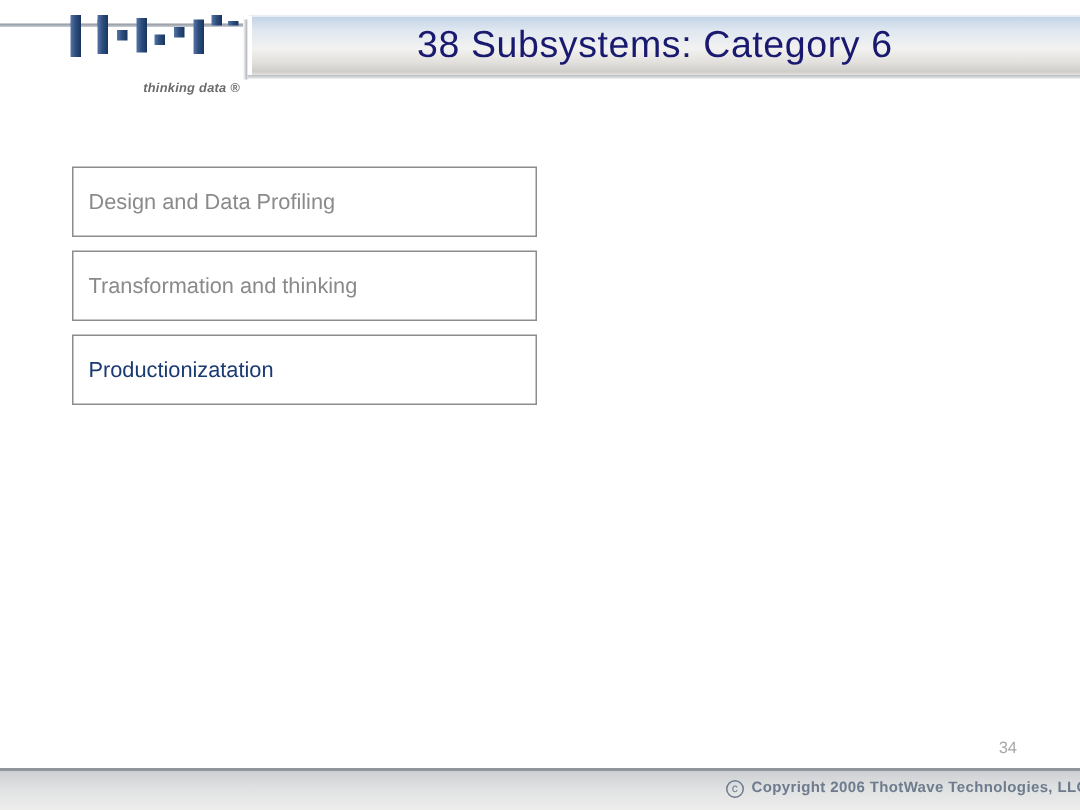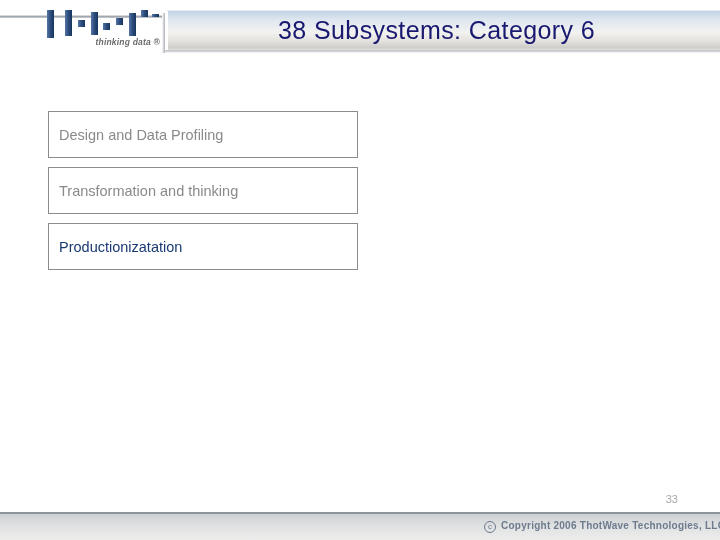--- a/index.html
+++ b/index.html
@@ -109,21 +109,21 @@
     text-align: center;
     width: 115px;
   }
   #logo-tagline {
     font-size: 8.5px;
     font-style: italic;
     font-weight: bold;
     color: #6b6b6b;
     text-align: right;
     width: 115px;
-    margin-top: 1px;
+    margin-top: 17px;
     letter-spacing: 0.2px;
   }
 
   
   #subsystem-list {
     position: absolute;
     left: 48px;
     top: 111px;
     width: 336px;
   }
@@ -234,17 +234,17 @@
   </div>
 
 
 
   <div class="subsystem-box active">
     <span class="subsystem-label">Productionizatation</span>
   </div>
 
 </div>
 
-<div id="page-number">33</div>
+<div id="page-number">34</div>
 <div id="footer-bar"></div>
 <div id="footer-copyright">
   <span id="copyright-mark">c</span><span>Copyright 2006 ThotWave Technologies, LLC</span>
 </div>
 
 </body></html>

